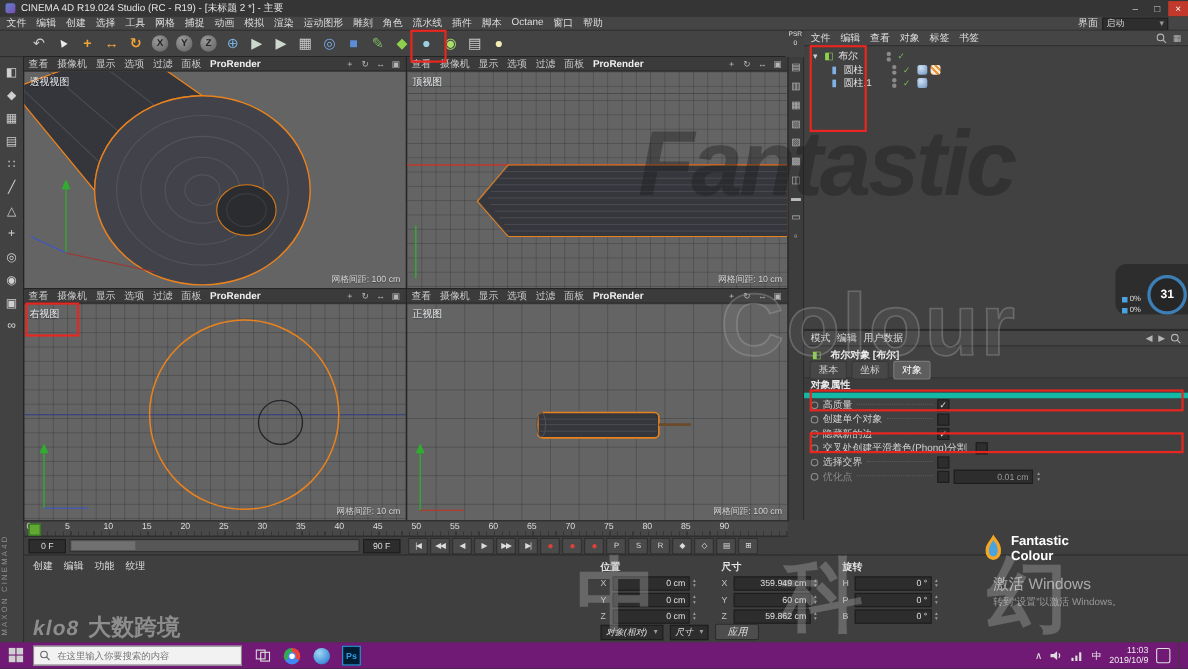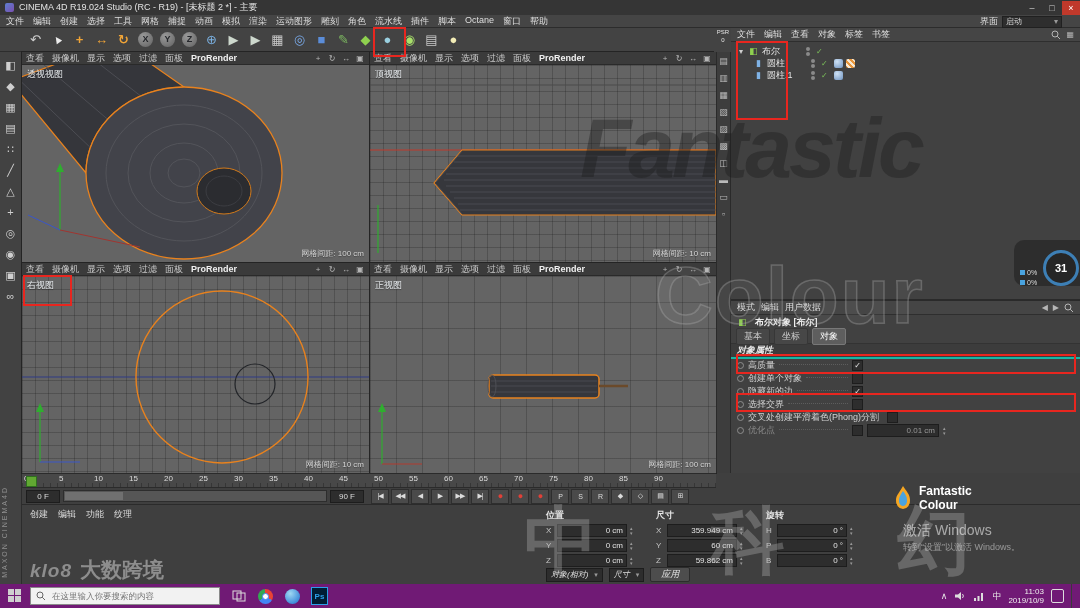--- a/index.html
+++ b/index.html
@@ -77,21 +77,21 @@
   .otag{width:9px;height:9px;border-radius:2px;margin-right:3px;}
   .otag.phong{background:radial-gradient(circle at 35% 30%,#cfe2f5,#6f93c0);}
   .otag.tex{background:repeating-linear-gradient(45deg,#e8963c 0 2px,#f7e8d2 2px 4px);}
   
   #ampanel{position:absolute;left:731px;top:300px;width:349px;height:173px;background:#414141;box-sizing:border-box;border-top:1px solid #2a2a2a;}
   #amtitle{height:14px;display:flex;align-items:center;gap:4px;padding:0 6px;font-size:9px;color:#ededed;font-weight:bold;}
   #amtitle .oicon{font-weight:normal;}
   #amtabs{height:14px;display:flex;gap:4px;padding:0 5px;align-items:center;}
   #amtabs .tab{font-size:9px;color:#cfcfcf;padding:1px 7px;border:1px solid #373737;background:#474747;border-radius:2px;}
   #amtabs .tab:nth-of-type(3){background:#5e5e5e;border-color:#787878;color:#fff;}
-  #amsection{height:13px;line-height:13px;padding-left:6px;font-size:9px;color:#e8e8e8;font-weight:bold;background:#3c3c3c;border-top:1px solid #333;border-bottom:2px solid #14b8a6;font-style:italic;}
+  #amsection{height:13px;line-height:13px;padding-left:6px;font-size:9px;color:#e8e8e8;font-weight:bold;background:#3c3c3c;border-top:1px solid #333;border-bottom:5px solid #14b8a6;}
   #amrows{padding-top:0;}
   .arow{height:13px;display:flex;align-items:center;padding:0 6px;font-size:9px;color:#d2d2d2;}
   .arow.dim{color:#8a8a8a;}
   .acirc{width:5px;height:5px;border:1px solid #8d8d8d;border-radius:50%;margin-right:4px;flex:none;}
   .albl{white-space:nowrap;}
   .lead{flex:1;border-bottom:1px dotted #5d5d5d;margin:0 4px 3px 4px;height:1px;}
   .ctrl{width:222px;flex:none;display:flex;align-items:center;gap:4px;}
   .dd{flex:1;height:11px;background:#2d2d2d;border:1px solid #1d1d1d;display:flex;align-items:center;padding:0 4px;font-size:9px;color:#e6e6e6;}
   .dd::after{content:"▾";margin-left:auto;color:#9a9a9a;font-size:8px;}
   .cb{width:9px;height:9px;background:#2d2d2d;border:1px solid #1d1d1d;font-size:8px;line-height:9px;text-align:center;color:#e8e8e8;}
@@ -610,29 +610,29 @@
       <div class="arow">
         <span class="acirc"></span>
         <span class="albl">隐藏新的边</span>
         <span class="lead"></span>
         <span class="ctrl">
             <span class="cb">✓</span>
           </span>
       </div>
       <div class="arow">
         <span class="acirc"></span>
-        <span class="albl">选择交界</span>
+        <span class="albl">交叉处创建平滑着色(Phong)分割</span>
         <span class="lead"></span>
         <span class="ctrl">
             <span class="cb"></span>
           </span>
       </div>
       <div class="arow">
         <span class="acirc"></span>
-        <span class="albl">交叉处创建平滑着色(Phong)分割</span>
+        <span class="albl">选择交界</span>
         <span class="lead"></span>
         <span class="ctrl">
             <span class="cb"></span>
           </span>
       </div>
       <div class="arow dim">
         <span class="acirc"></span>
         <span class="albl">优化点</span>
         <span class="lead"></span>
         <span class="ctrl">

